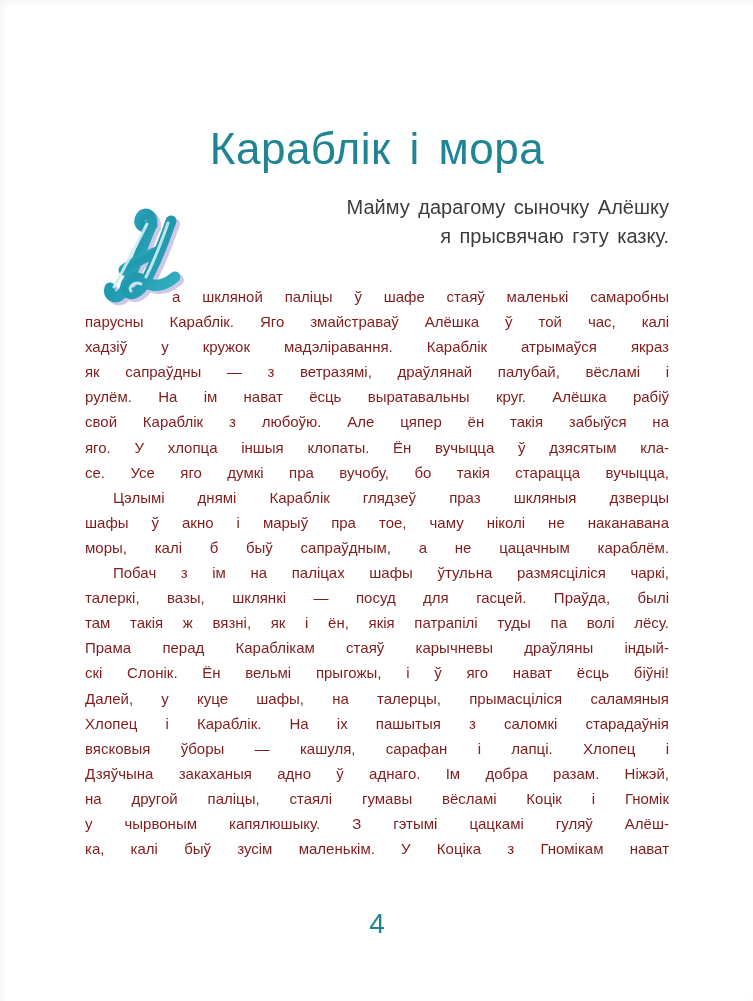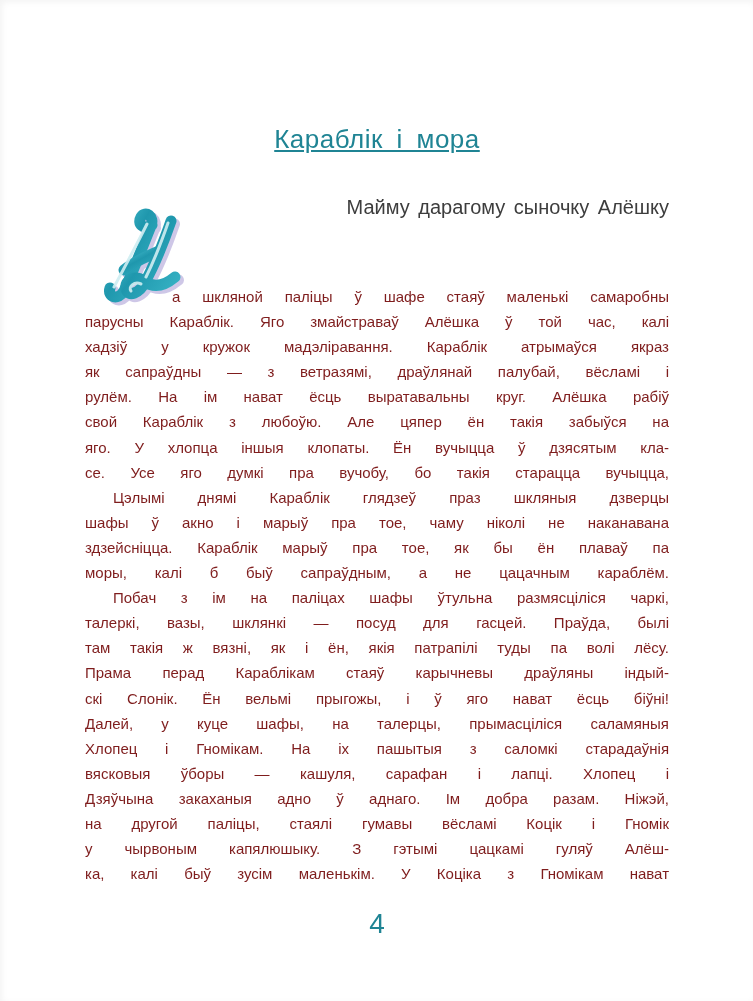--- a/index.html
+++ b/index.html
@@ -13,26 +13,25 @@
     font-family: "Liberation Sans", sans-serif;
     box-shadow: inset 2px 2px 6px rgba(0,0,0,0.05);
   }
   .chapter-title {
     position: absolute;
     top: 124px;
     left: 85px;
     width: 584px;
     margin: 0;
     text-align: center;
-    font-size: 26px;
+    font-size: 44px;
     font-weight: 400;
     letter-spacing: 0.5px;
     word-spacing: 6px;
     color: #1f8494;
-    text-decoration: underline;
   }
   .dedication {
     position: absolute;
     top: 193px;
     left: 85px;
     width: 584px;
     text-align: right;
     font-size: 20px;
     line-height: 29px;
     color: #3d3d3d;
@@ -76,20 +75,21 @@
 </style>
 </head>
 <body>
 
 <div class="page">
 
   <h1 class="chapter-title">Караблік і мора</h1>
 
   <div class="dedication">
     <div>Майму дарагому сыночку Алёшку</div>
+    <div>я прысвячаю гэту казку.</div>
   </div>
 
   <svg class="drop-cap" viewBox="0 0 100 100" role="img" aria-label="Н">
     <defs>
       <linearGradient id="dcg" x1="0" y1="0" x2="1" y2="1">
         <stop offset="0" stop-color="#4cc3d3"></stop>
         <stop offset="0.45" stop-color="#1f97ad"></stop>
         <stop offset="1" stop-color="#36b2c4"></stop>
       </linearGradient>
     </defs>
@@ -120,31 +120,30 @@
         <div class="tline">хадзіў у кружок мадэліравання. Караблік атрымаўся якраз</div>
         <div class="tline">як сапраўдны — з ветразямі, драўлянай палубай, вёсламі і</div>
         <div class="tline">рулём. На ім нават ёсць выратавальны круг. Алёшка рабіў</div>
         <div class="tline">свой Караблік з любоўю. Але цяпер ён такія забыўся на</div>
         <div class="tline">яго. У хлопца іншыя клопаты. Ён вучыцца ў дзясятым кла-</div>
         <div class="tline">се. Усе яго думкі пра вучобу, бо такія старацца вучыцца,</div>
       </div>
       <div>
         <div class="tline" style="padding-left: 28px;">Цэлымі днямі Караблік глядзеў праз шкляныя дзверцы</div>
         <div class="tline">шафы ў акно і марыў пра тое, чаму ніколі не наканавана</div>
-        <div class="tline">здзейсніцца. Караблік марыў пра тое, як бы ён плаваў па</div>
         <div class="tline">моры, калі б быў сапраўдным, а не цацачным караблём.</div>
       </div>
       <div>
         <div class="tline" style="padding-left: 28px;">Побач з ім на паліцах шафы ўтульна размясціліся чаркі,</div>
         <div class="tline">талеркі, вазы, шклянкі — посуд для гасцей. Праўда, былі</div>
         <div class="tline">там такія ж вязні, як і ён, якія патрапілі туды па волі лёсу.</div>
         <div class="tline">Прама перад Караблікам стаяў карычневы драўляны індый-</div>
         <div class="tline">скі Слонік. Ён вельмі прыгожы, і ў яго нават ёсць біўні!</div>
         <div class="tline">Далей, у куце шафы, на талерцы, прымасціліся саламяныя</div>
-        <div class="tline">Хлопец і Гномікам. На іх пашытыя з саломкі старадаўнія</div>
+        <div class="tline">Хлопец і Караблік. На іх пашытыя з саломкі старадаўнія</div>
         <div class="tline">вясковыя ўборы — кашуля, сарафан і лапці. Хлопец і</div>
         <div class="tline">Дзяўчына закаханыя адно ў аднаго. Ім добра разам. Ніжэй,</div>
         <div class="tline">на другой паліцы, стаялі гумавы вёсламі Коцік і Гномік</div>
         <div class="tline">у чырвоным капялюшыку. З гэтымі цацкамі гуляў Алёш-</div>
         <div class="tline">ка, калі быў зусім маленькім. У Коціка з Гномікам нават</div>
       </div>
     </div>
 
   <div class="page-number">4</div>
 

